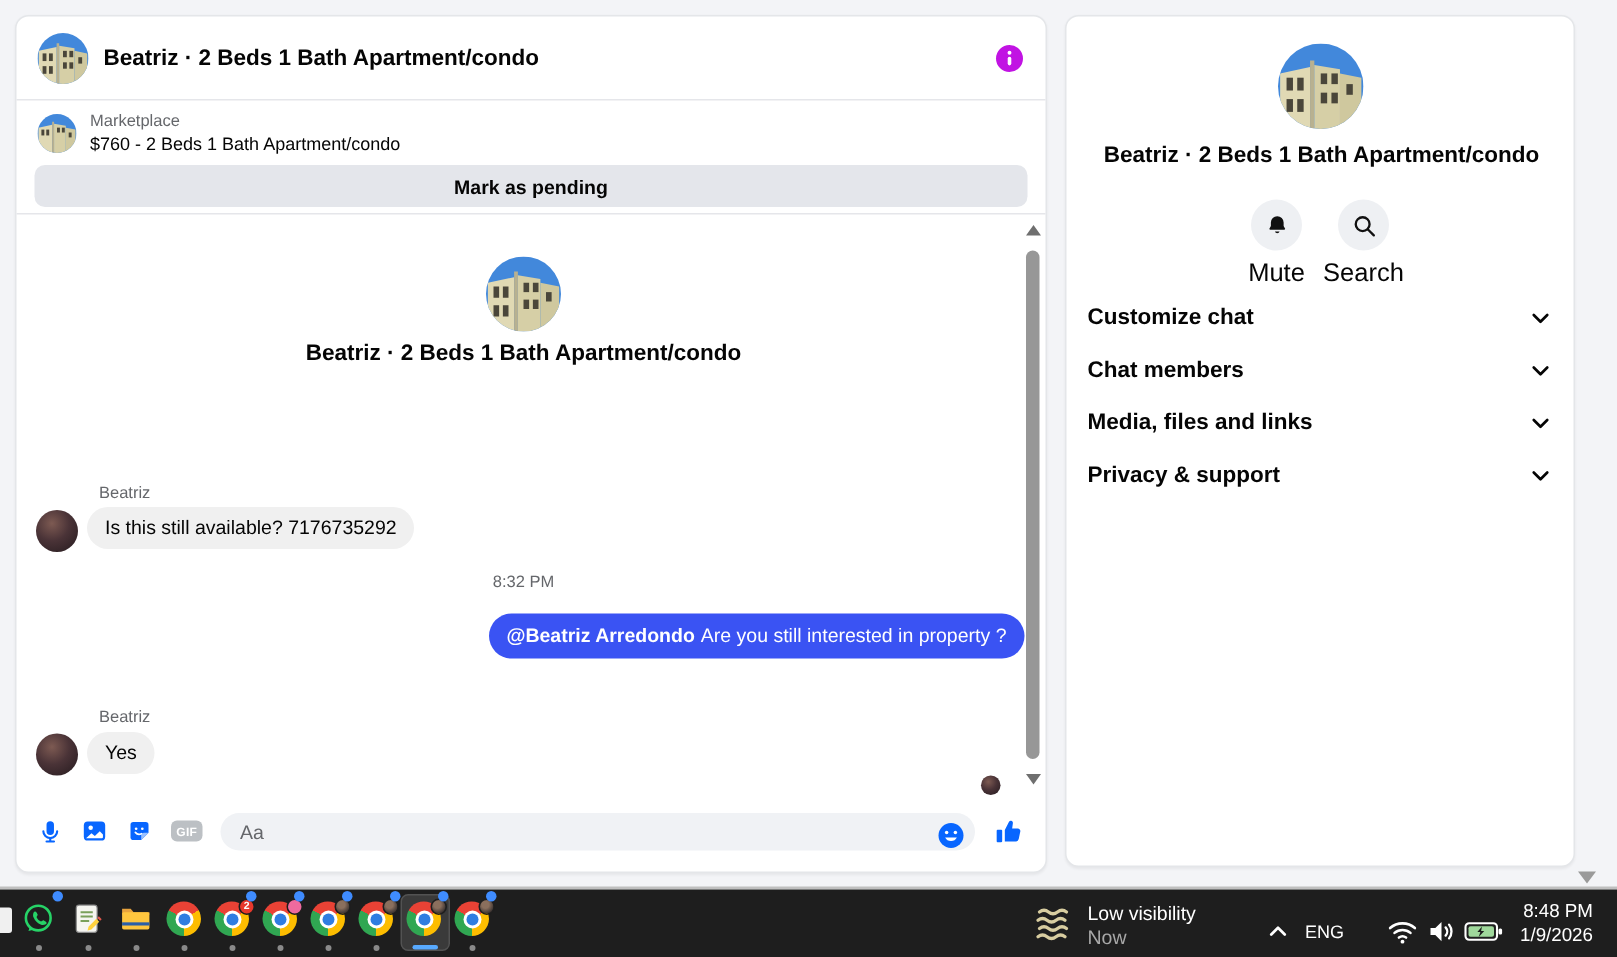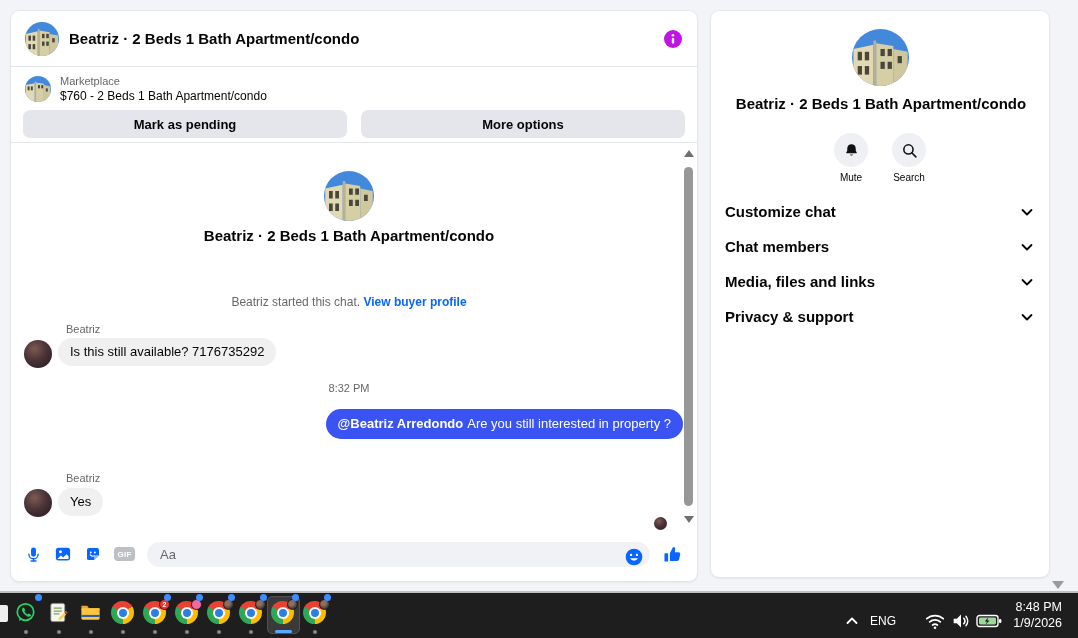--- a/index.html
+++ b/index.html
@@ -57,21 +57,21 @@
   .input-pill input { width:100%; height:100%; background:transparent; border:none; outline:none; padding:0 36px 0 13px; font-family:inherit; font-size:13px; color:#050505; }
   .input-pill input::placeholder { color:#65676b; }
   .emoji-btn { position:absolute; right:6px; top:5px; width:20px; height:20px; border:none; background:none; padding:0; cursor:pointer; }
   .like-btn { border:none; background:none; padding:0; cursor:pointer; }
 
   
   .dp-avatar { position:absolute; top:18px; left:141px; width:57px; height:57px; }
   .dp-title { position:absolute; top:84px; left:0; width:340px; text-align:center; font-size:15px; font-weight:bold; }
   .dp-action { position:absolute; top:122px; width:58px; text-align:center; cursor:pointer; }
   .dp-action .circ { width:34px; height:34px; border-radius:50%; background:#eef0f3; margin:0 auto; display:flex; align-items:center; justify-content:center; }
-  .dp-action .lbl { font-size:10px; margin-top:5px; color:#050505; }
+  .dp-action .lbl { font-size:17px; margin-top:5px; color:#050505; }
   .dp-sections { position:absolute; top:183px; left:0; right:0; }
   .dp-row { height:35px; display:flex; align-items:center; justify-content:space-between; padding:0 14px; cursor:pointer; }
   .dp-row .lbl { font-size:15px; font-weight:600; }
 
   .page-down-arrow { position:absolute; left:1052px; top:581px; width:0; height:0; border-left:6px solid transparent; border-right:6px solid transparent; border-top:8px solid #9a9a9a; }
 
   
   .tb-hairline { position:absolute; left:0; top:591px; width:1078px; height:2px; background:#bfbfbf; }
   .taskbar { position:absolute; left:0; top:593px; width:1078px; height:45px; background:#1e1e1e; }
   .tb-ico { position:absolute; top:8px; width:24px; height:24px; cursor:pointer; }
@@ -147,21 +147,20 @@
       </g>
     </svg>
     <div class="mp-texts">
       <div class="mp-label">Marketplace</div>
       <div class="mp-listing">$760 - 2 Beds 1 Bath Apartment/condo</div>
     </div>
   </div>
 
   <div class="mp-buttons">
     <button>Mark as pending</button>
-    <button>More options</button>
   </div>
   <div class="mp-divider"></div>
 
   <div class="chat-body">
 
     <svg class="apt-avatar intro-avatar" viewBox="0 0 40 40">
       <rect width="40" height="40" fill="#4288db"></rect>
       <polygon points="1,40 1,14 15,11 15,40" fill="#e0d9b4"></polygon>
       <polygon points="15,40 15,8 17,8 17,40" fill="#b8b190"></polygon>
       <polygon points="17,40 17,10 29,12 29,40" fill="#d6cfa6"></polygon>
@@ -173,24 +172,20 @@
           <rect x="9" y="26" width="3" height="6"></rect>
         <rect x="20" y="14" width="3" height="5"></rect>
           <rect x="25" y="14" width="3" height="5"></rect>
         <rect x="20" y="23" width="3" height="5"></rect>
           <rect x="25" y="23" width="3" height="5"></rect>
         <rect x="32" y="19" width="3" height="5"></rect>
       </g>
     </svg>
     <div class="intro-title">Beatriz · 2 Beds 1 Bath Apartment/condo</div>
 
-    <div class="started-line">
-      <span>Beatriz started this chat.</span>
-      <a class="buyer-link">View buyer profile</a>
-    </div>
 
     <div class="sender-label" style="top:180px">Beatriz</div>
     <div class="person-avatar msg-avatar" style="top:197px"></div>
     <div class="bubble-in" style="top:195px">Is this still available? 7176735292</div>
 
     <div class="time-divider">8:32 PM</div>
 
     <div class="bubble-out">
       <span class="mention">@Beatriz Arredondo</span><span>Are you still interested in property ?</span>
     </div>
@@ -399,20 +394,32 @@
   </div>
   <div class="active-pill"></div>
 
   <div class="tb-ico" style="left:303px">
     <div class="chrome-ball"></div>
     <span class="profile-badge"></span>
     <span class="notif-dot"></span>
   </div>
   <div class="run-dot" style="left:313px"></div>
 
+  <div class="tb-weather">
+    <svg width="26" height="28" viewBox="0 0 26 28" fill="none" stroke="#d8cda0" stroke-width="2.2" stroke-linecap="round">
+      <path d="M3 5c2-1.6 4-1.6 6 0s4 1.6 6 0 4-1.6 6 0"></path>
+      <path d="M2 10.5c2-1.6 4-1.6 6 0s4 1.6 6 0 4-1.6 6 0"></path>
+      <path d="M3 16c2-1.6 4-1.6 6 0s4 1.6 6 0 4-1.6 6 0"></path>
+      <path d="M2 21.5c2-1.6 4-1.6 6 0s4 1.6 6 0 4-1.6 6 0"></path>
+    </svg>
+    <div>
+      <div class="l1">Low visibility</div>
+      <div class="l2">Now</div>
+    </div>
+  </div>
 
   <div class="tb-tray" style="left:844px">
     <svg width="16" height="16" viewBox="0 0 16 16" fill="none" stroke="#fff" stroke-width="1.8" stroke-linecap="round" stroke-linejoin="round">
         <path d="M3.5 10L8 5.5 12.5 10"></path>
       </svg>
   </div>
   <div class="tb-tray tb-lang">ENG</div>
   <div class="tb-tray" style="left:924px">
     <svg width="22" height="22" viewBox="0 0 24 24" fill="none" stroke="#fff" stroke-width="1.9" stroke-linecap="round">
       <path d="M3 9.5a13.5 13.5 0 0 1 18 0"></path>

